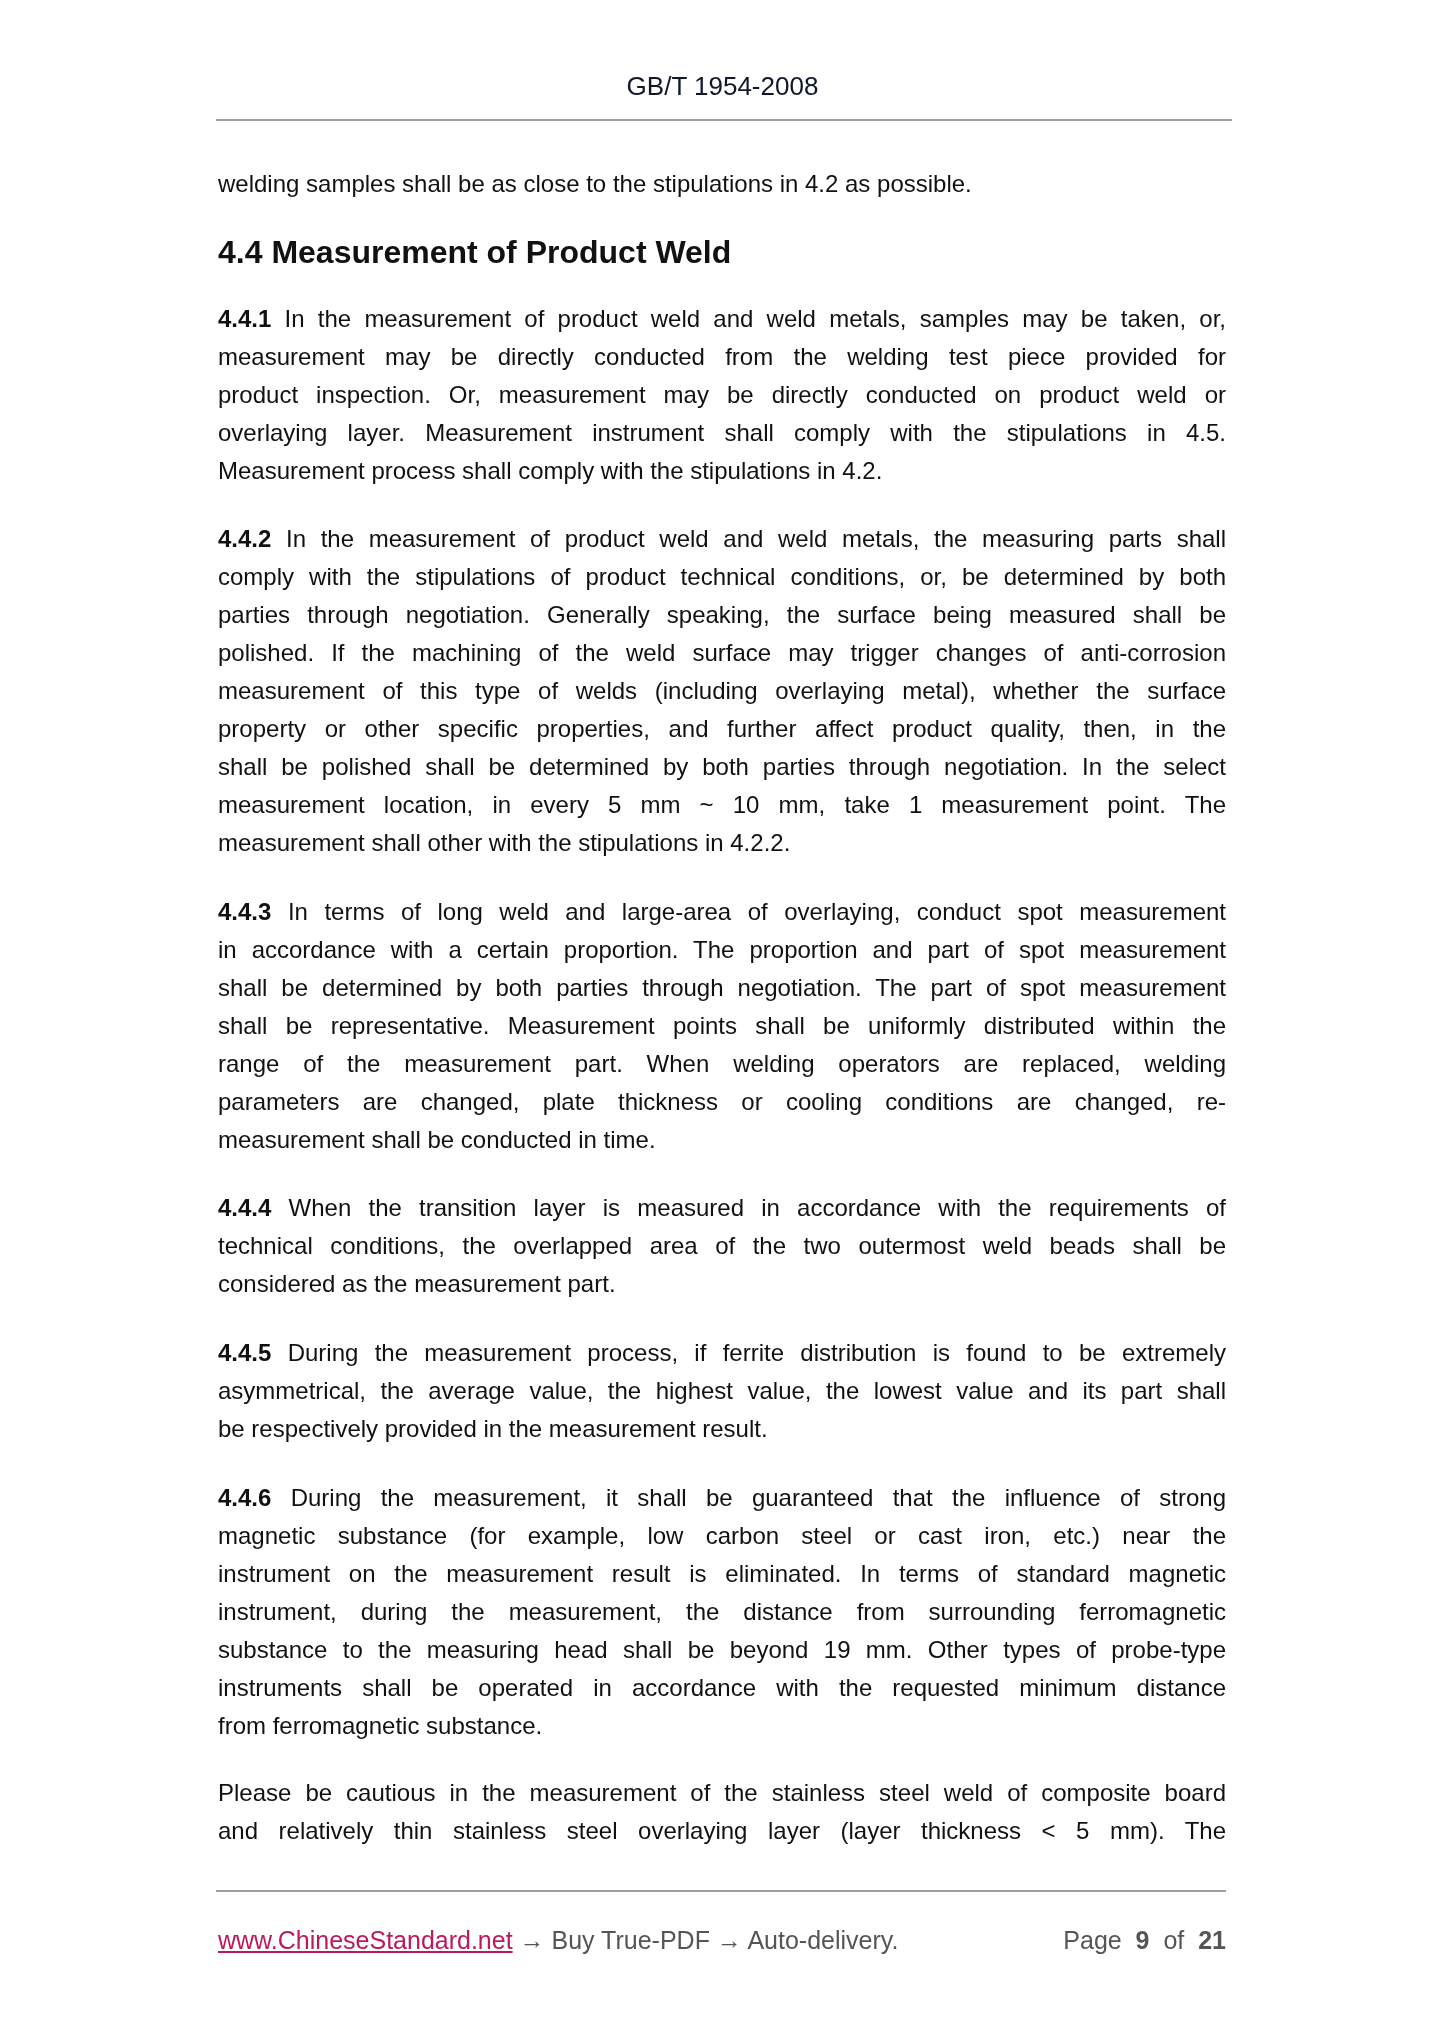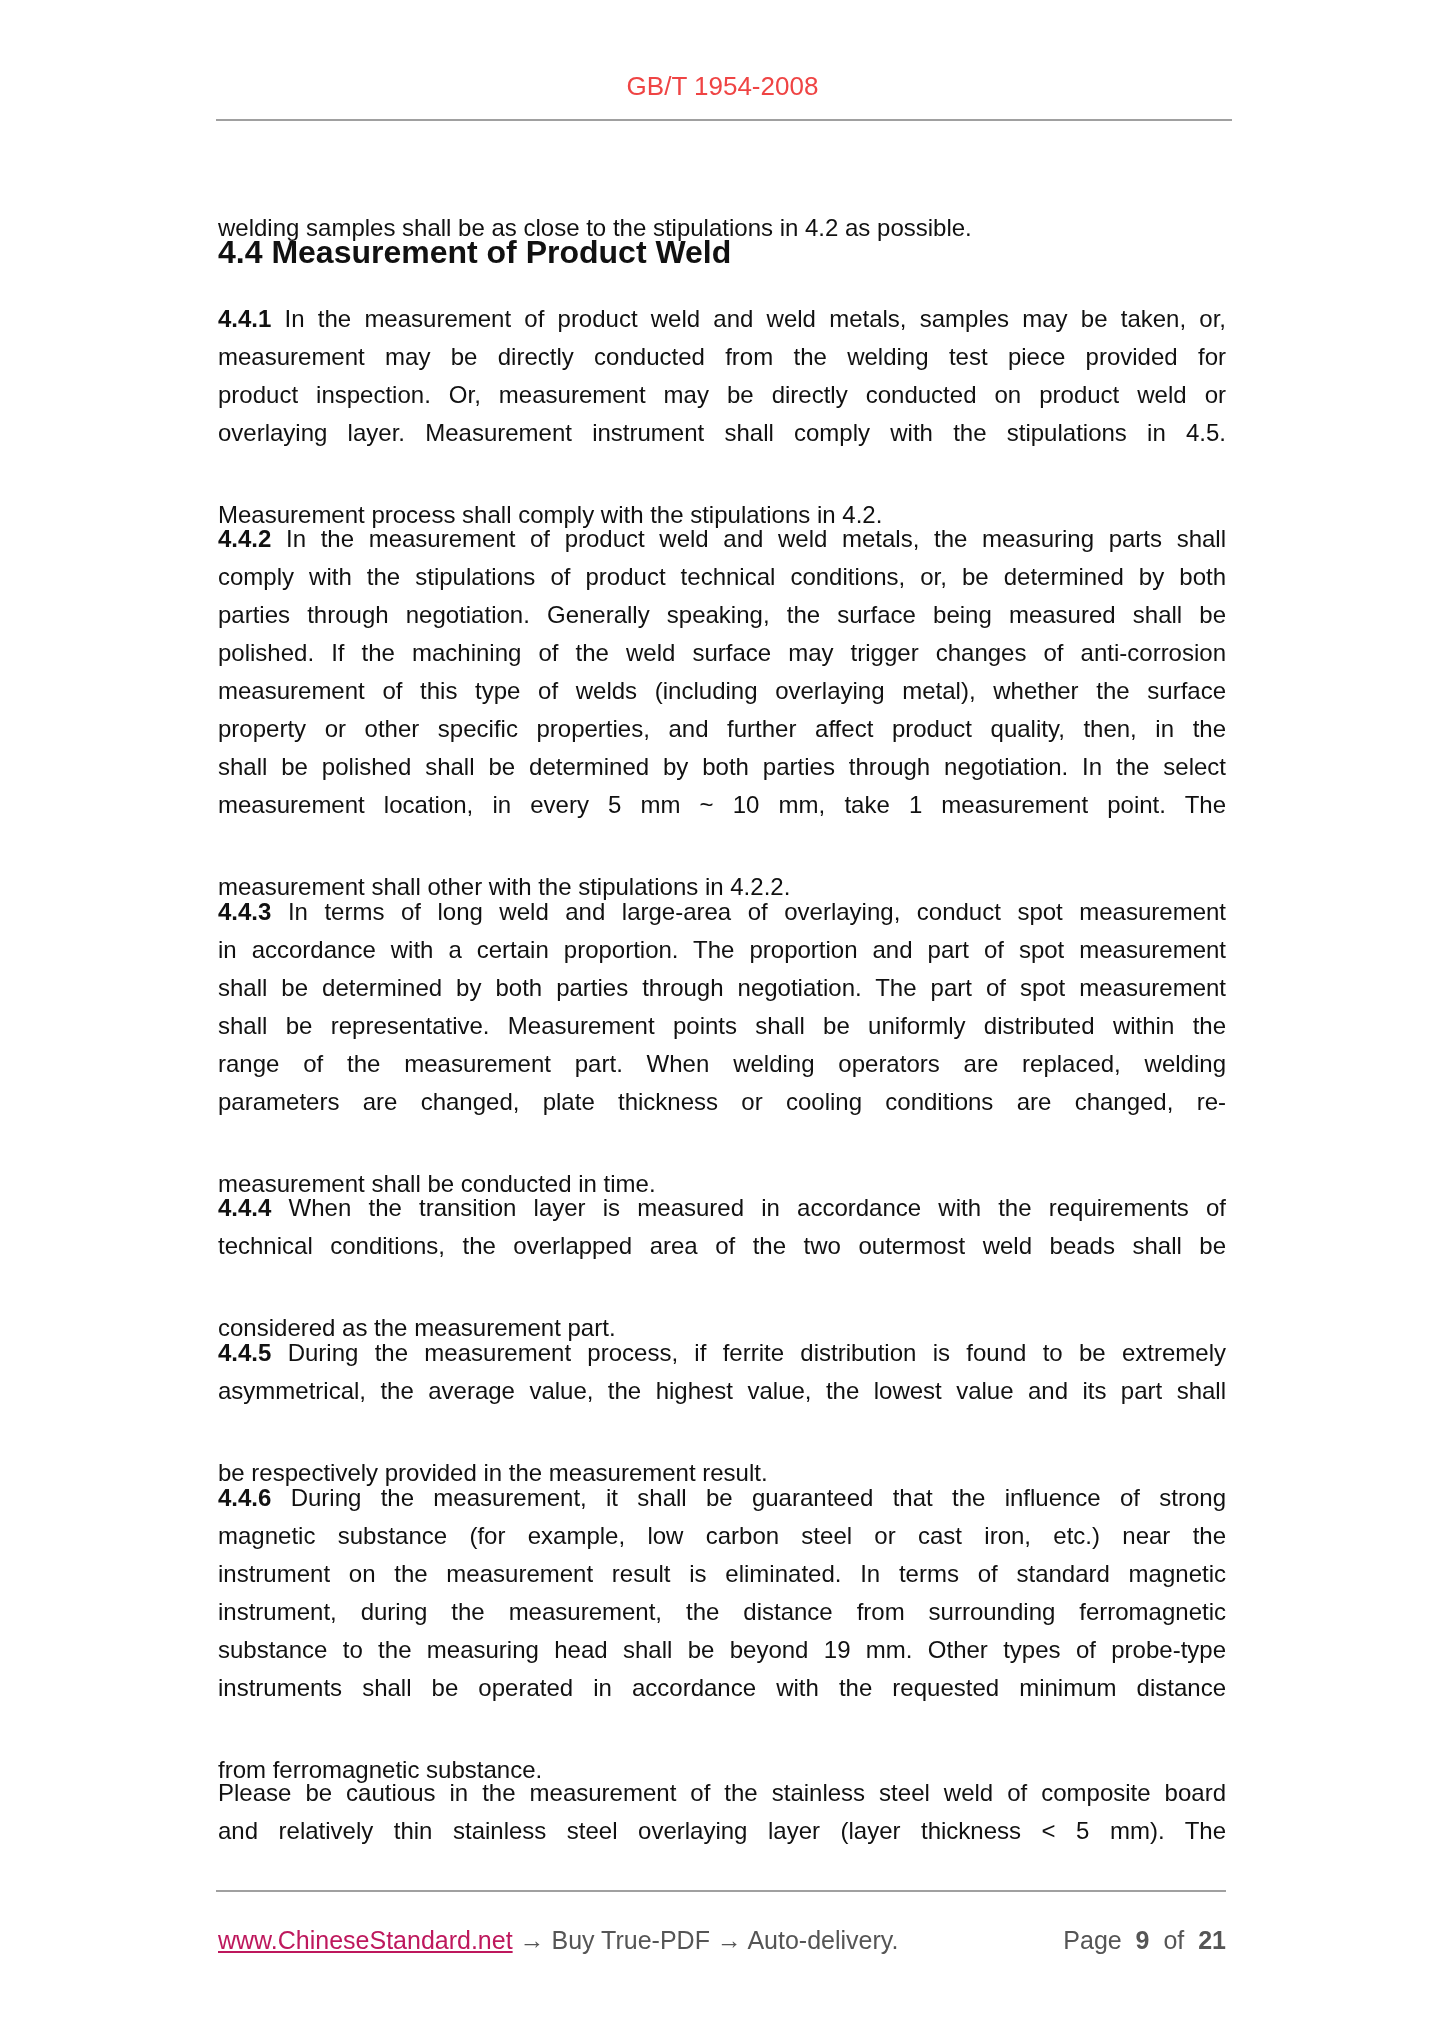--- a/index.html
+++ b/index.html
@@ -1,25 +1,25 @@
 <!DOCTYPE html>
 <html><head>
 <meta charset="utf-8">
 <style>
   html, body { margin: 0; padding: 0; background: #ffffff; }
   body { width: 1445px; height: 2044px; position: relative; overflow: hidden;
          font-family: "Liberation Sans", sans-serif; color: #111111; }
   .header-title { position: absolute; left: 0; width: 1445px; top: 70px; text-align: center;
-                  font-size: 26px; color: #ef4444; line-height: 32px; }
+                  font-size: 26px; color: #0f172a; line-height: 32px; }
   .rule { position: absolute; left: 216px; height: 2px; background: #a0a0a0; }
   .rule.top { top: 119px; width: 1016px; }
   .rule.bottom { top: 1890px; width: 1010px; }
   .para { position: absolute; left: 218px; width: 1008px; font-size: 24px; line-height: 38px; }
   .line { display: block; height: 38px; text-align: justify; text-align-last: justify; white-space: nowrap; }
-  .line.last { text-align-last: left; margin-top: 44px; }
+  .line.last { text-align-last: left; }
   .line > span.j { display: inline-block; width: 100%; text-align: justify; text-align-last: justify; }
   .line.last > span.j { text-align-last: left; }
   .num { font-weight: bold; }
   .heading { position: absolute; left: 218px; top: 234px; font-size: 32px; font-weight: bold; line-height: 36px; }
   .footer { position: absolute; top: 1922px; left: 218px; width: 1008px; height: 36px; font-size: 25px;
             color: #555555; line-height: 36px; }
   .footer .link { color: #be185d; text-decoration: underline; }
   .footer .right { position: absolute; right: 0; top: 0; }
   .footer .bold { font-weight: bold; }
 </style>

